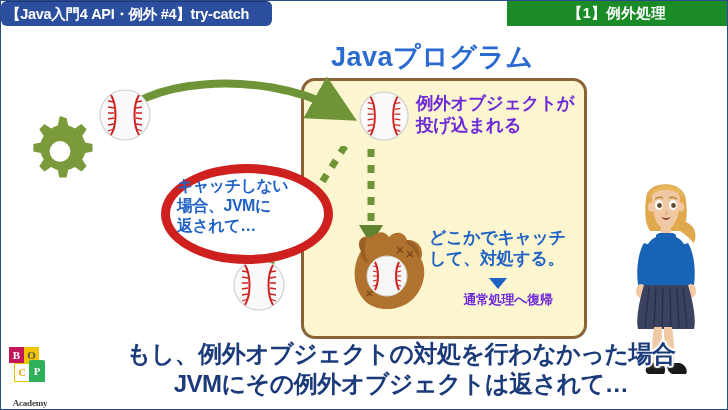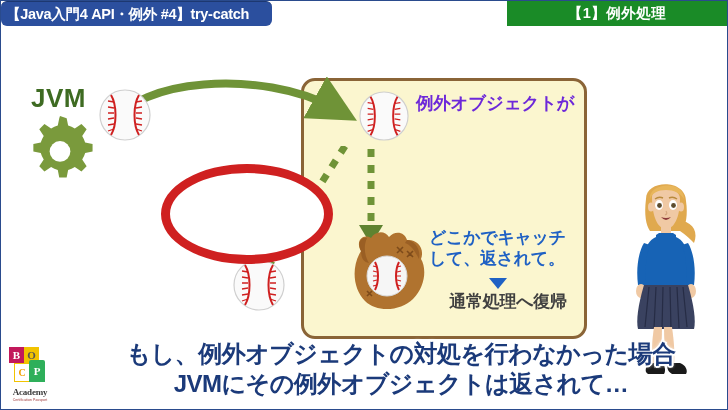--- a/index.html
+++ b/index.html
@@ -93,21 +93,21 @@
     font-size:17px;font-weight:bold;color:#1f61c4;line-height:1.25;
     letter-spacing:-0.3px;
   }
   .tri-down{
     position:absolute;left:488px;top:277px;
     width:0;height:0;border-left:9px solid transparent;
     border-right:9px solid transparent;border-top:11px solid #1f61c4;
   }
   .txt-return{
     position:absolute;left:422px;top:291px;width:170px;
-    font-size:17px;font-weight:bold;color:#404040;line-height:1.2;
+    font-size:13px;font-weight:bold;color:#6d28d9;line-height:1.2;
     letter-spacing:-0.3px;text-align:center;
   }
 
   
   .ellipse{
     position:absolute;left:160px;top:163px;width:172px;height:100px;
     border:9px solid #cf2020;border-radius:50%;
     background:#ffffff;box-sizing:border-box;z-index:5;
   }
   .ellipse-txt{
@@ -139,21 +139,21 @@
   }
   .logo-blocks{position:relative;width:46px;height:40px;margin:0 auto;}
   .lb{position:absolute;display:flex;align-items:center;justify-content:center;
       color:#fff;font-weight:bold;font-size:11px;font-family:"Liberation Serif",serif;}
   .lb-b{left:2px;top:1px;width:15px;height:16px;background:#c2185b;}
   .lb-o{left:17px;top:1px;width:15px;height:16px;background:#f2c300;color:#555;}
   .lb-c{left:7px;top:17px;width:14px;height:17px;background:#ffffff;color:#f2a000;border:1px solid #f2c300;font-size:10px;}
   .lb-p{left:22px;top:14px;width:16px;height:22px;background:#2eaf5a;border-radius:2px 2px 0 0;}
   .logo-word{
     text-align:center;font-size:9px;color:#3b3b3b;font-weight:bold;
-    font-family:"Liberation Serif",serif;margin-top:1px;letter-spacing:-0.2px;
+    font-family:"Liberation Serif",serif;margin-top:12px;letter-spacing:-0.2px;
   }
   .logo-sub{
     text-align:center;font-size:3.4px;color:#9a2d2d;letter-spacing:0.1px;
     margin-top:1px;
   }
 
   
   .character{position:absolute;left:615px;top:168px;width:100px;height:215px;}
 </style>
 </head>
@@ -161,24 +161,24 @@
 
 <div id="slide">
 
   <div class="hdr-left">
     <span>【Java入門4 API・例外 #4】try-catch</span>
   </div>
   <div class="hdr-right">
     <span>【1】例外処理</span>
   </div>
 
+  <div class="prog-title">Javaプログラム</div>
 
   <div class="prog-box"></div>
 
-  <div class="jvm-label">JVM</div>
   <div class="gear">
     <svg viewBox="0 0 100 100" width="74" height="74">
       <path fill="#7a9a3c" d="M50 4 l9 3 2 10 a36 36 0 0 1 9 4 l9-6 7 7 -6 9 a36 36 0 0 1 4 9 l10 2 0 10 -10 2 a36 36 0 0 1 -4 9 l6 9 -7 7 -9-6 a36 36 0 0 1 -9 4 l-2 10 -10 0 -2-10 a36 36 0 0 1 -9-4 l-9 6 -7-7 6-9 a36 36 0 0 1 -4-9 l-10-2 0-10 10-2 a36 36 0 0 1 4-9 l-6-9 7-7 9 6 a36 36 0 0 1 9-4 l2-10 z"></path>
       <circle cx="50" cy="52" r="14" fill="#ffffff"></circle>
     </svg>
   </div>
 
   <div class="arrow-curve">
     <svg viewBox="0 0 250 70" width="250" height="70">
       <defs>
@@ -255,30 +255,36 @@
       <path d="M40,6 C34,16 34,36 40,46" stroke="#cf2020" stroke-width="2" fill="none"></path>
       <g stroke="#cf2020" stroke-width="1.3">
         <path d="M9,12 l6,1 M9,18 l6,1 M9,24 l6,0 M9,30 l6,-1 M9,36 l6,-1 M9,42 l6,-2"></path>
         <path d="M43,12 l-6,1 M43,18 l-6,1 M43,24 l-6,0 M43,30 l-6,-1 M43,36 l-6,-1 M43,42 l-6,-2"></path>
       </g>
     </svg>
   </div>
 
   <div class="txt-thrown">
     <div>例外オブジェクトが</div>
+    <div>投げ込まれる</div>
   </div>
 
   <div class="txt-catch">
     <div>どこかでキャッチ</div>
-    <div>して、返されて。</div>
+    <div>して、対処する。</div>
   </div>
   <div class="tri-down"></div>
   <div class="txt-return">通常処理へ復帰</div>
 
   <div class="ellipse"></div>
+  <div class="ellipse-txt">
+    <div>キャッチしない</div>
+    <div>場合、JVMに</div>
+    <div>返されて…</div>
+  </div>
 
   <div class="character">
     <svg viewBox="0 0 100 215" width="100" height="215">
 
       <path fill="#e0a94e" d="M30,30 C30,10 70,10 70,32 C72,46 70,56 66,62 L34,62 C30,56 28,46 30,30 Z"></path>
 
       <path fill="#e0a94e" d="M66,52 C78,54 82,64 78,74 C74,70 70,66 64,62 Z"></path>
 
       <path fill="#f0c9a4" d="M36,28 C36,16 64,16 64,30 C64,48 58,60 50,60 C42,60 36,48 36,28 Z"></path>
 

